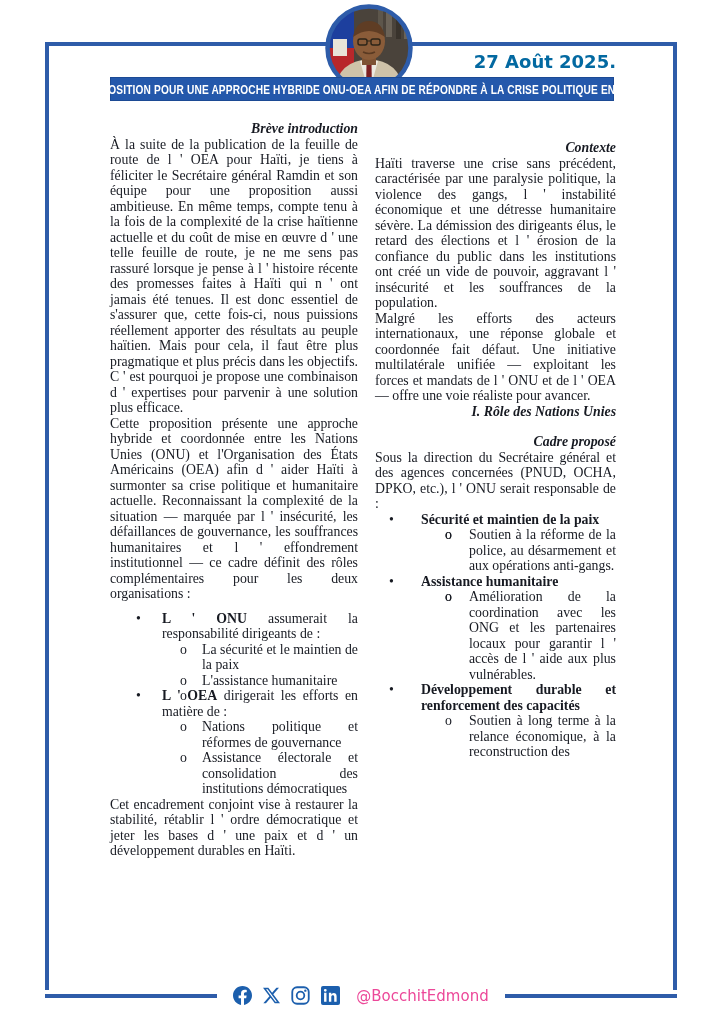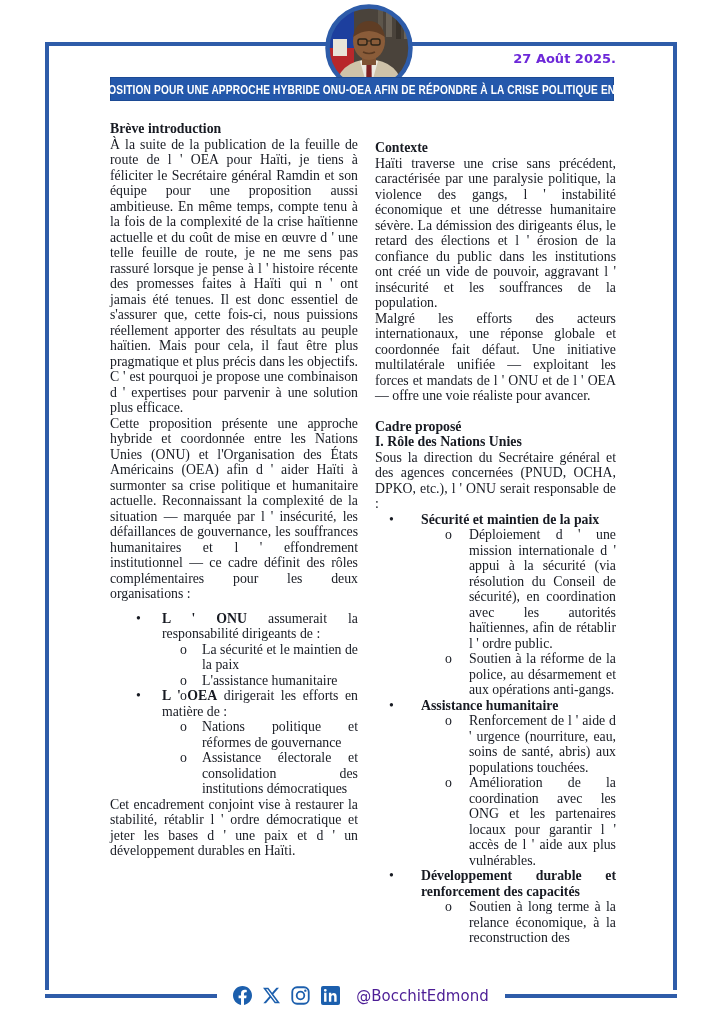--- a/index.html
+++ b/index.html
@@ -9,37 +9,37 @@
   }
   
   .frame {
     position:absolute; left:45px; top:42px; width:632px; height:948px;
     box-sizing:border-box;
     border-top:4px solid #2e5ca9; border-left:4px solid #2e5ca9; border-right:4px solid #2e5ca9;
   }
   .portrait { position:absolute; left:324px; top:3px; width:90px; height:90px; }
   .doc-date {
     position:absolute; left:420px; top:51px; width:196px; text-align:right;
-    font-family:"DejaVu Sans", sans-serif; font-weight:bold; font-size:13px; color:#6d28d9;
+    font-family:"DejaVu Sans", sans-serif; font-weight:bold; font-size:18px; color:#0369a1;
   }
   .banner {
     position:absolute; left:110px; top:77px; width:504px; height:24px;
     background:#2458ab; display:flex; align-items:center; justify-content:center;
     box-shadow:0 0 0 1px #1c4a94 inset;
   }
   .banner span {
     color:#ffffff; font-family:"Liberation Sans", sans-serif; font-weight:bold;
     font-size:13px; white-space:nowrap; transform:scaleX(0.78); letter-spacing:0.2px;
   }
   .columns { position:absolute; left:110px; top:121px; width:506px; display:flex; }
   .col { font-size:13.8px; line-height:15.5px; text-align:justify; }
   .col-left  { width:248px; margin-right:17px; }
   .col-right { width:241px; padding-top:19px; }
   .col p { margin:0; }
-  .hd { font-weight:bold; text-align:left; }
+  .hd { font-weight:bold; text-align:right;font-style:italic; }
   .sp-top { margin-top:15px !important; }
   
   .b1 { position:relative; padding-left:52px; text-align:justify; }
   .b1 > .mk { position:absolute; left:26px; }
   .col-right .b1 { padding-left:46px; }
   .col-right .b1 > .mk { left:14px; }
   .b2 { position:relative; padding-left:92px; text-align:justify; }
   .b2 > .mk { position:absolute; left:70px; }
   .col-right .b2 { padding-left:94px; }
   .col-right .b2 > .mk { left:70px; }
@@ -47,21 +47,21 @@
   
   .footer {
     position:absolute; left:45px; top:986px; width:632px;
     display:flex; align-items:center;
   }
   .fline { flex:1; height:4px; background:#2e5ca9; }
   .fl-left { max-width:205px; }
   .icon-row { display:flex; align-items:center; gap:11px; margin:0 14px 0 16px; }
   .icon-row a { display:flex; align-items:center; text-decoration:none; }
   .handle {
-    font-family:"DejaVu Sans", sans-serif; font-size:15px; color:#4c1d95;
+    font-family:"DejaVu Sans", sans-serif; font-size:15px; color:#ec4899;
     margin:0 16px 0 2px; white-space:nowrap;
   }
 </style>
 </head>
 <body>
 
 <div class="page">
 
   <div class="frame"></div>
 
@@ -148,44 +148,42 @@
       </div>
 
       <p>Cet encadrement conjoint vise à restaurer la stabilité, rétablir l ' ordre démocratique et jeter les bases d ' une paix et d ' un développement durables en Haïti.</p>
     </div>
 
     <div class="col col-right">
       <p class="hd">Contexte</p>
       <p>Haïti traverse une crise sans précédent, caractérisée par une paralysie politique, la violence des gangs, l ' instabilité économique et une détresse humanitaire sévère. La démission des dirigeants élus, le retard des élections et l ' érosion de la confiance du public dans les institutions ont créé un vide de pouvoir, aggravant l ' insécurité et les souffrances de la population.</p>
       <p>Malgré les efforts des acteurs internationaux, une réponse globale et coordonnée fait défaut. Une initiative multilatérale unifiée — exploitant les forces et mandats de l ' ONU et de l ' OEA — offre une voie réaliste pour avancer.</p>
 
+      <p class="hd">I. Rôle des Nations Unies</p>
       <p class="hd sp-top">Cadre proposé</p>
-      <p class="hd">I. Rôle des Nations Unies</p>
       <p>Sous la direction du Secrétaire général et des agences concernées (PNUD, OCHA, DPKO, etc.), l ' ONU serait responsable de :</p>
 
       <div class="b1">
         <span class="mk">•</span>
         <b>Sécurité et maintien de la paix</b>
       </div>
       <div class="b2">
         <span class="mk">o</span>
-        <span>Déploiement d ' une mission internationale d ' appui à la sécurité (via résolution du Conseil de sécurité), en coordination avec les autorités haïtiennes, afin de rétablir l ' ordre public.</span>
       </div>
       <div class="b2">
         <span class="mk">o</span>
         <span>Soutien à la réforme de la police, au désarmement et aux opérations anti-gangs.</span>
       </div>
 
       <div class="b1">
         <span class="mk">•</span>
         <b>Assistance humanitaire</b>
       </div>
       <div class="b2">
         <span class="mk">o</span>
-        <span>Renforcement de l ' aide d ' urgence (nourriture, eau, soins de santé, abris) aux populations touchées.</span>
       </div>
       <div class="b2">
         <span class="mk">o</span>
         <span>Amélioration de la coordination avec les ONG et les partenaires locaux pour garantir l ' accès de l ' aide aux plus vulnérables.</span>
       </div>
 
       <div class="b1">
         <span class="mk">•</span>
         <b>Développement durable et renforcement des capacités</b>
       </div>

